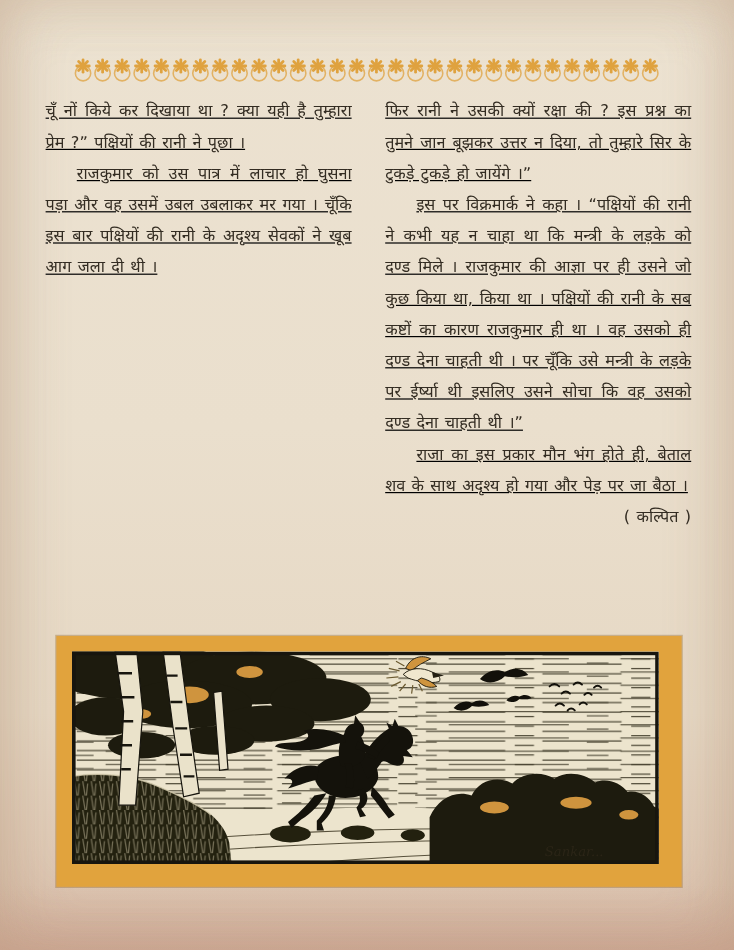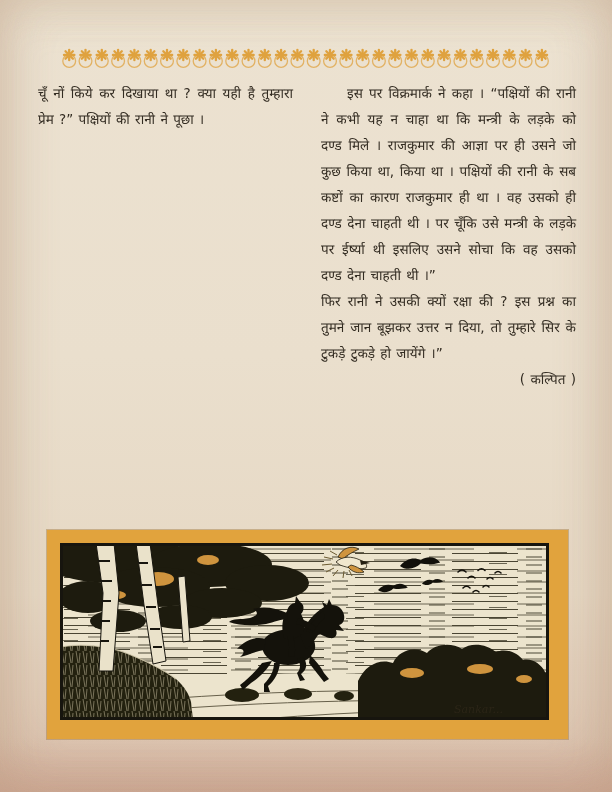--- a/index.html
+++ b/index.html
@@ -17,21 +17,21 @@
   .page::after{
     content:""; position:absolute; left:0; right:0; bottom:0; height:55px;
     background:linear-gradient(180deg, rgba(205,150,125,0) 0%, rgba(200,145,120,.18) 100%);
     pointer-events:none;
   }
 
   .ornament-bar { position:absolute; left:61px; top:47px; width:490px; height:23px; }
 
   .columns {
     position:absolute; left:38px; top:80px; width:538px; height:450px;
-    display:flex; gap:28px;
+    display:flex; gap:28px;text-decoration:underline;
   }
   .col { width:259px; }
   .para {
     font-size:13.5px; line-height:26px; color:#332c22;
     text-align:justify; text-justify:inter-word; word-spacing:1px;
   }
   .para.indent { text-indent:26px; }
   .end-label { float:right; text-indent:0; }
 
   figure.illustration {
@@ -197,25 +197,26 @@
         <line x1="475.7" y1="8.0" x2="486.1" y2="8.0" stroke="#dfa23f" stroke-width="2.3" stroke-linecap="round"></line>
         <line x1="477.2" y1="4.3" x2="484.6" y2="11.7" stroke="#dfa23f" stroke-width="2.3" stroke-linecap="round"></line>
         <line x1="480.9" y1="2.8" x2="480.9" y2="13.2" stroke="#dfa23f" stroke-width="2.3" stroke-linecap="round"></line>
         <line x1="484.6" y1="4.3" x2="477.2" y2="11.7" stroke="#dfa23f" stroke-width="2.3" stroke-linecap="round"></line>
       </svg>
   </div>
 
   <div class="columns">
     <div class="col" id="col-left">
         <p class="para"><span>चूँ नों किये कर दिखाया था ? क्या यही है तुम्हारा प्रेम ?” पक्षियों की रानी ने पूछा ।</span></p>
+        <p class="para indent"><span>राजकुमार को उस पात्र में लाचार हो घुसना पड़ा और वह उसमें उबल उबलाकर मर गया । चूँकि इस बार पक्षियों की रानी के अदृश्य सेवकों ने खूब आग जला दी थी ।</span></p>
       </div>
     <div class="col" id="col-right">
+        <p class="para"><span>फिर रानी ने उसकी क्यों रक्षा की ? इस प्रश्न का तुमने जान बूझकर उत्तर न दिया, तो तुम्हारे सिर के टुकड़े टुकड़े हो जायेंगे ।”</span></p>
         <p class="para indent"><span>इस पर विक्रमार्क ने कहा । “पक्षियों की रानी ने कभी यह न चाहा था कि मन्त्री के लड़के को दण्ड मिले । राजकुमार की आज्ञा पर ही उसने जो कुछ किया था, किया था । पक्षियों की रानी के सब कष्टों का कारण राजकुमार ही था । वह उसको ही दण्ड देना चाहती थी । पर चूँकि उसे मन्त्री के लड़के पर ईर्ष्या थी इसलिए उसने सोचा कि वह उसको दण्ड देना चाहती थी ।”</span></p>
-        <p class="para"><span>फिर रानी ने उसकी क्यों रक्षा की ? इस प्रश्न का तुमने जान बूझकर उत्तर न दिया, तो तुम्हारे सिर के टुकड़े टुकड़े हो जायेंगे ।”</span></p>
-        <p class="para indent"><span class="end-label"> ( कल्पित )</span></p>
+        <p class="para indent"><span>राजा का इस प्रकार मौन भंग होते ही, बेताल शव के साथ अदृश्य हो गया और पेड़ पर जा बैठा ।</span><span class="end-label"> ( कल्पित )</span></p>
       </div>
   </div>
 
   <figure class="illustration">
     <svg viewBox="0 0 489 177" xmlns="http://www.w3.org/2000/svg">
       <defs>
         <pattern id="skyA" width="97" height="8" patternUnits="userSpaceOnUse">
           <path d="M4 2.5 H70 M78 6 H94" stroke="#4a4533" stroke-width="1" fill="none"></path>
         </pattern>
         <pattern id="skyB" width="143" height="11" patternUnits="userSpaceOnUse">

